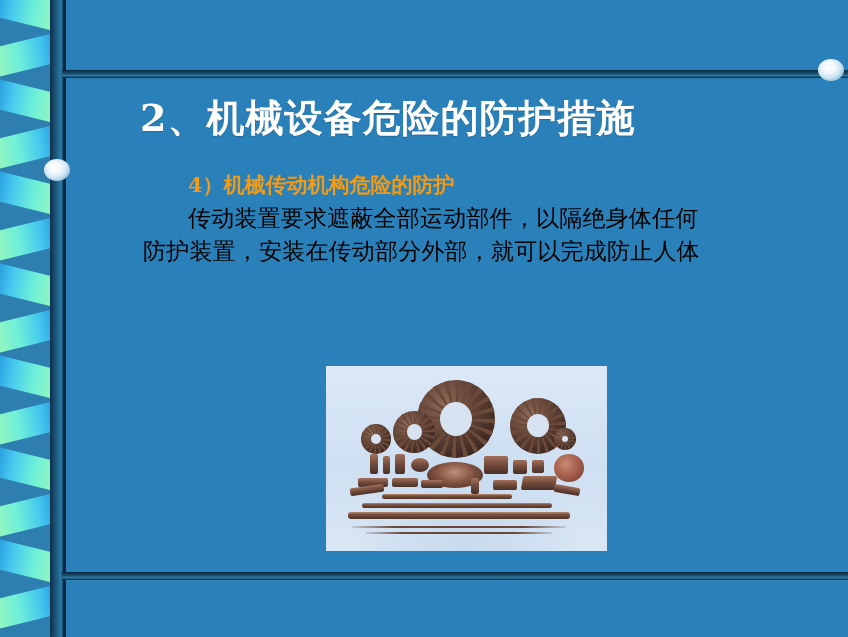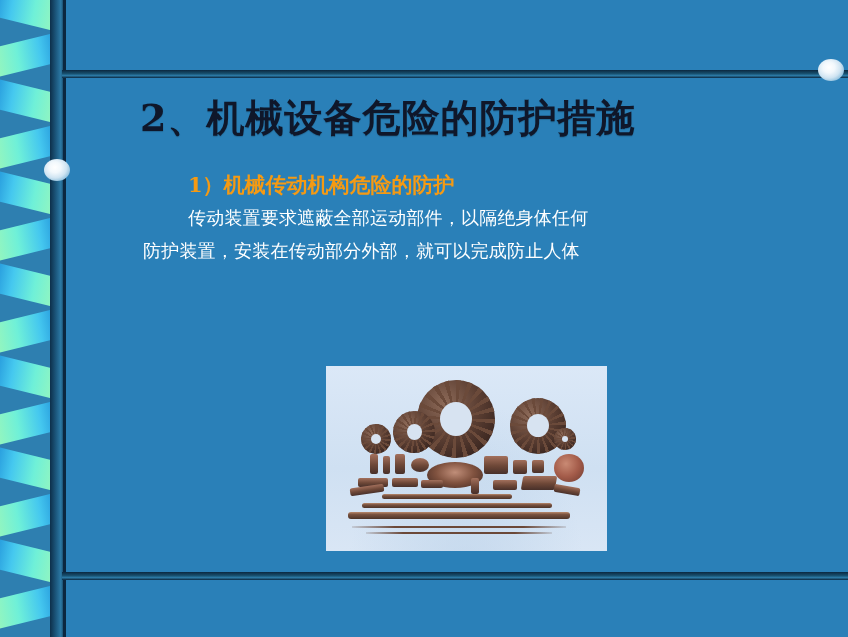--- a/index.html
+++ b/index.html
@@ -69,21 +69,21 @@
     background:radial-gradient(ellipse at 42% 38%, #ffffff 0%, #f2f8fc 28%, #cfe4f2 55%, #8fc0dd 76%, rgba(120,170,200,0) 100%);
   }
   #knob-left  { left:44px; top:159px; }
   #knob-right { left:818px; top:59px; }
 
   
   #title {
     position:absolute;
     left:140px; top:93px;
     width:680px;
-    color:#0f172a;
+    color:#ffffff;
     font-family:"DejaVu Serif", serif;
     font-weight:bold;
     font-size:38px;
     line-height:50px;
     letter-spacing:1px;
     text-shadow:0 1px 1px rgba(0,0,0,.18);
     white-space:nowrap;
   }
 
   #subtitle {
@@ -94,23 +94,23 @@
     font-weight:bold;
     font-size:21px;
     line-height:28px;
     white-space:nowrap;
   }
 
   #body {
     position:absolute;
     left:143px; top:203px;
     width:670px;
-    color:#ffffff;
-    font-family:Liberation Mono, monospace;
-    font-size:18px;
+    color:#000000;
+    font-family:Liberation Serif, serif;
+    font-size:23px;
     line-height:32.5px;
     letter-spacing:.2px;
   }
   #body .ln { display:block; white-space:nowrap; }
   #body .ln.indent { text-indent:45px; }
 
   
   #photo {
     position:absolute;
     left:326px; top:366px;
@@ -181,21 +181,21 @@
   <div id="pillar-edge"></div>
 
   <div class="hbar" id="hbar-top"></div>
   <div class="hbar" id="hbar-bottom"></div>
 
   <div class="knob" id="knob-left"></div>
   <div class="knob" id="knob-right"></div>
 
   <div id="title">2、机械设备危险的防护措施</div>
 
-  <div id="subtitle">1）机械传动机构危险的防护</div>
+  <div id="subtitle">4）机械传动机构危险的防护</div>
 
   <div id="body">
     <span class="ln indent">传动装置要求遮蔽全部运动部件，以隔绝身体任何</span>
     <span class="ln">防护装置，安装在传动部分外部，就可以完成防止人体</span>
   </div>
 
   <div id="photo">
     <div id="photo-inner">
 
       <div class="gear" style="left:91px; top:14px; width:78px; height:78px;">

